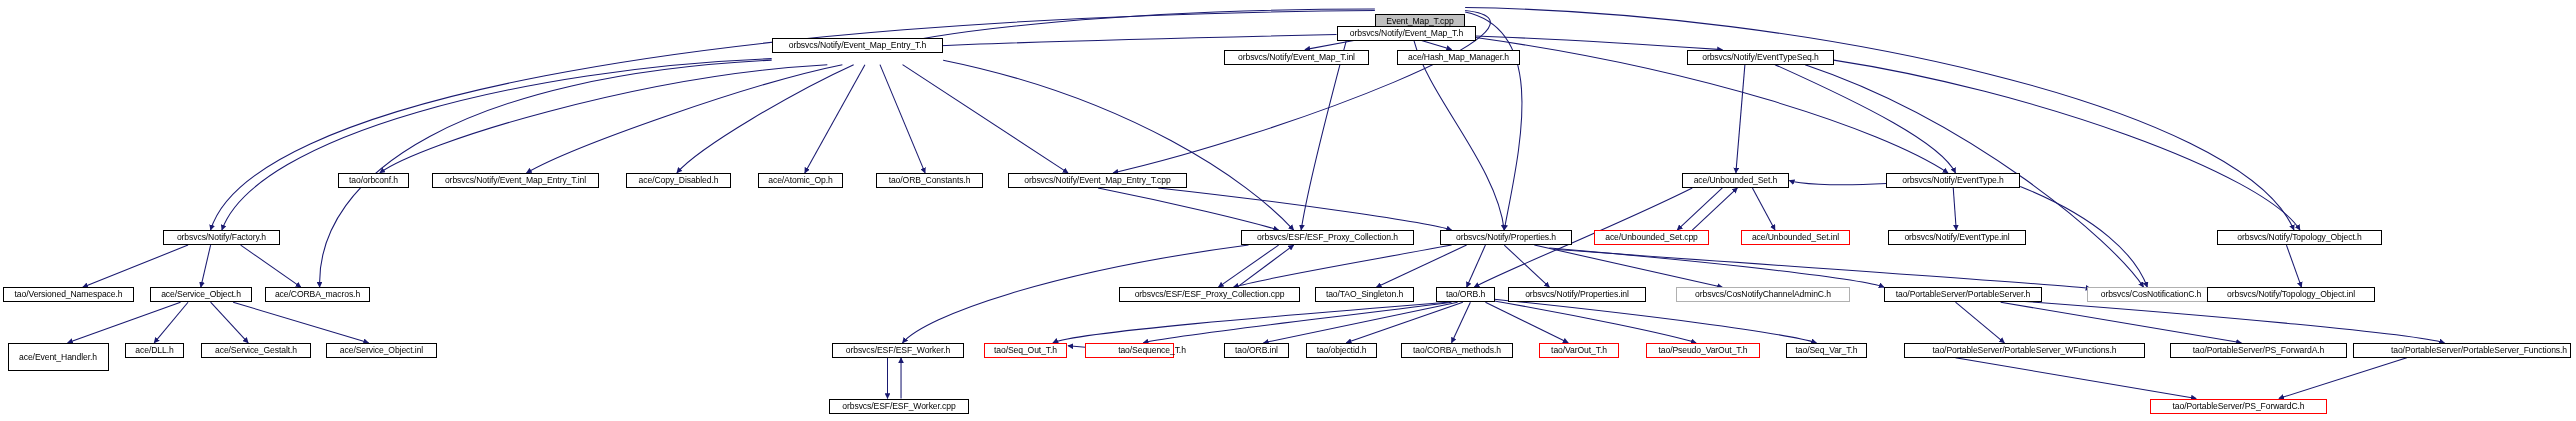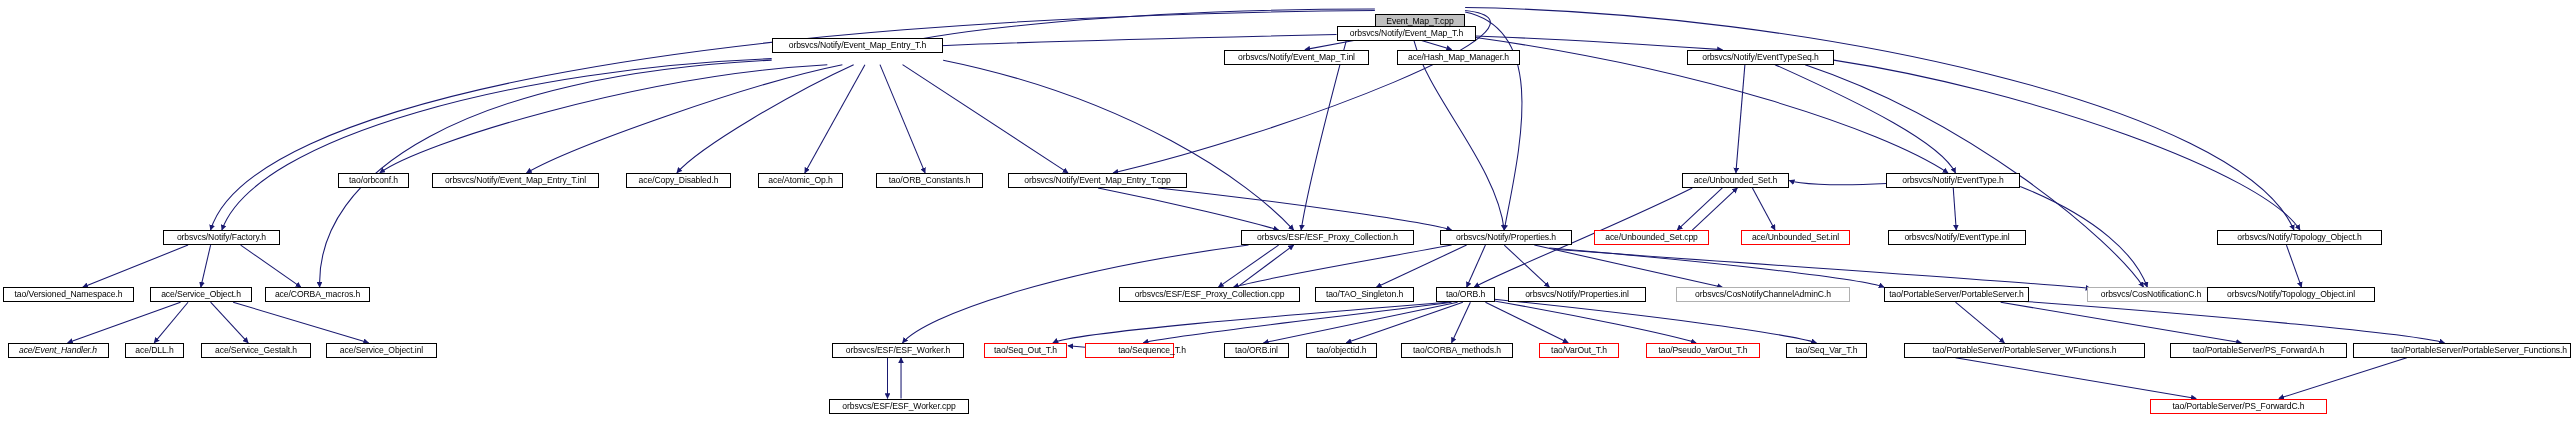--- a/index.html
+++ b/index.html
@@ -155,24 +155,24 @@
       <div class="node" style="left: 1888px; top: 230px; width: 138px; height: 15px;">orbsvcs/Notify/EventType.inl</div>
       <div class="node" style="left: 2217px; top: 230px; width: 165px; height: 15px;">orbsvcs/Notify/Topology_Object.h</div>
       <div class="node" style="left: 3px; top: 287px; width: 131px; height: 15px;">tao/Versioned_Namespace.h</div>
       <div class="node" style="left: 150px; top: 287px; width: 102px; height: 15px;">ace/Service_Object.h</div>
       <div class="node" style="left: 265px; top: 287px; width: 105px; height: 15px;">ace/CORBA_macros.h</div>
       <div class="node" style="left: 1119px; top: 287px; width: 181px; height: 15px;">orbsvcs/ESF/ESF_Proxy_Collection.cpp</div>
       <div class="node" style="left: 1315px; top: 287px; width: 99px; height: 15px;">tao/TAO_Singleton.h</div>
       <div class="node" style="left: 1436px; top: 287px; width: 59px; height: 15px;">tao/ORB.h</div>
       <div class="node" style="left: 1508px; top: 287px; width: 138px; height: 15px;">orbsvcs/Notify/Properties.inl</div>
       <div class="node gray" style="left: 1676px; top: 287px; width: 174px; height: 15px;">orbsvcs/CosNotifyChannelAdminC.h</div>
-      <div class="node" style="left: 1884px; top: 287px; width: 145px; height: 15px;">tao/PortableServer/PortableServer.h</div>
+      <div class="node" style="left: 1884px; top: 287px; width: 158px; height: 15px;">tao/PortableServer/PortableServer.h</div>
       <div class="node gray" style="left: 2087px; top: 287px; width: 128px; height: 15px;">orbsvcs/CosNotificationC.h</div>
       <div class="node" style="left: 2207px; top: 287px; width: 168px; height: 15px;">orbsvcs/Notify/Topology_Object.inl</div>
-      <div class="node" style="left: 7.5px; top: 343px; width: 101px; height: 15px; font-style: italic;">ace/Event_Handler.h</div>
+      <div class="node" style="left: 7.5px; top: 343px; width: 101px; height: 28px;">ace/Event_Handler.h</div>
       <div class="node" style="left: 125px; top: 343px; width: 59px; height: 15px;">ace/DLL.h</div>
       <div class="node" style="left: 201px; top: 343px; width: 110px; height: 15px;">ace/Service_Gestalt.h</div>
       <div class="node" style="left: 326px; top: 343px; width: 111px; height: 15px;">ace/Service_Object.inl</div>
       <div class="node" style="left: 832px; top: 343px; width: 132px; height: 15px;">orbsvcs/ESF/ESF_Worker.h</div>
       <div class="node red" style="left: 984px; top: 343px; width: 83px; height: 15px;">tao/Seq_Out_T.h</div>
       <div class="node red" style="left: 1085px; top: 343px; width: 89px; height: 15px; padding-left: 45px;">tao/Sequence_T.h</div>
       <div class="node" style="left: 1224px; top: 343px; width: 65px; height: 15px;">tao/ORB.inl</div>
       <div class="node" style="left: 1306px; top: 343px; width: 71px; height: 15px;">tao/objectid.h</div>
       <div class="node" style="left: 1401px; top: 343px; width: 112px; height: 15px;">tao/CORBA_methods.h</div>
       <div class="node red" style="left: 1539px; top: 343px; width: 80px; height: 15px;">tao/VarOut_T.h</div>

